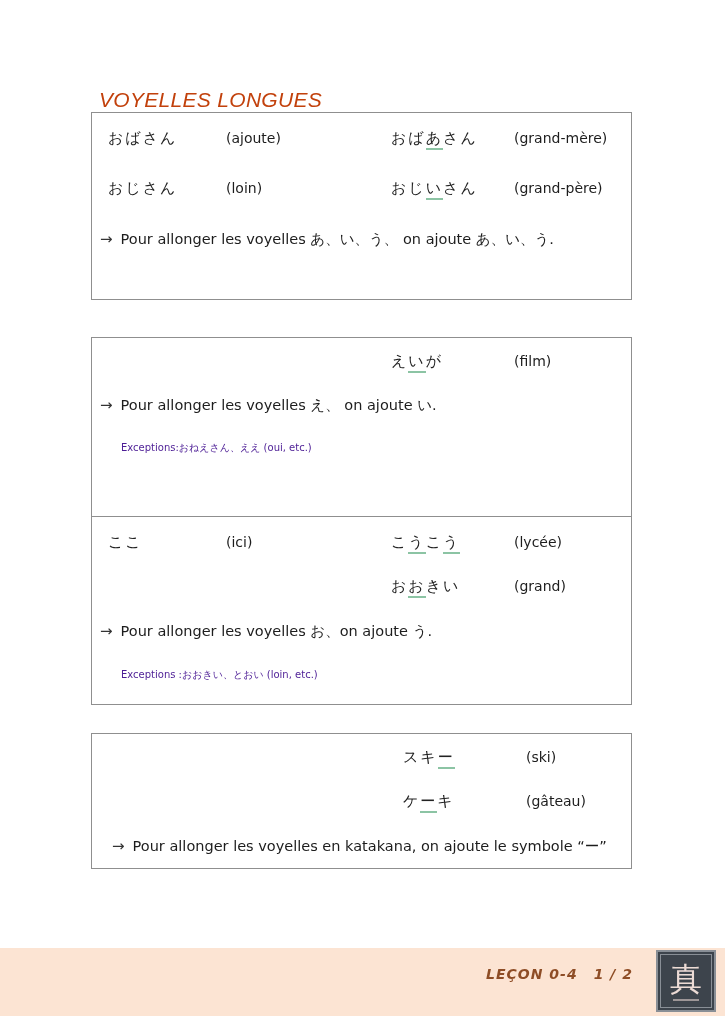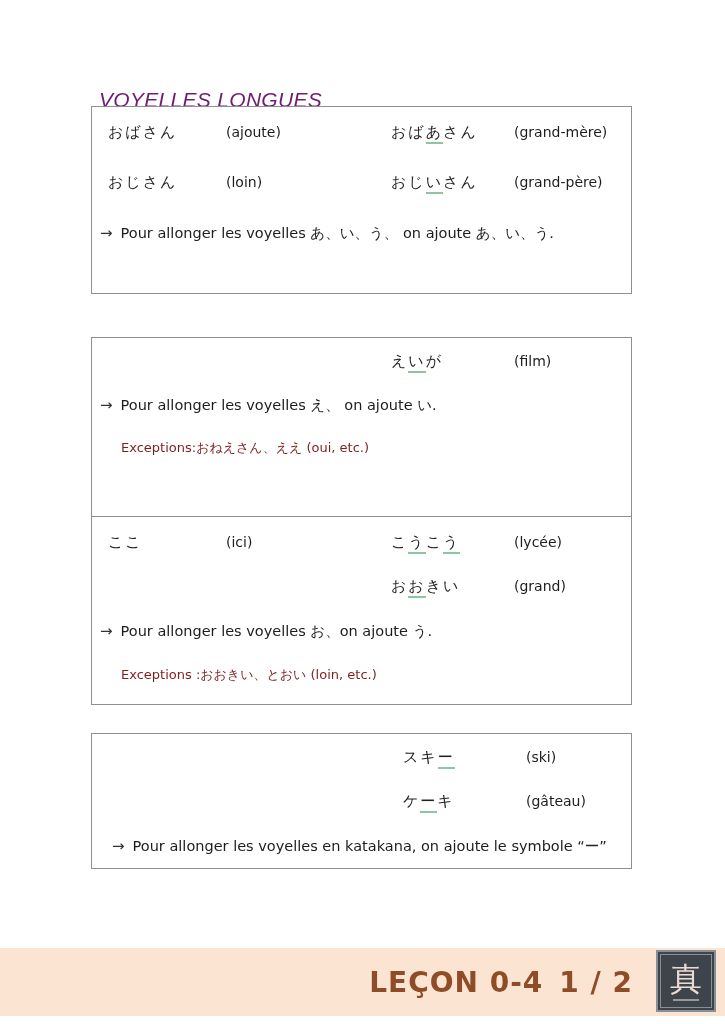--- a/index.html
+++ b/index.html
@@ -13,28 +13,28 @@
   html,body{margin:0;padding:0;}
   body{
     width:725px;height:1024px;background:#ffffff;position:relative;
     font-family:"DejaVu Sans","Liberation Sans",sans-serif;color:#1d1d1d;
     overflow:hidden;
   }
   .page{position:absolute;inset:0;background:#fff;}
   .title{
     position:absolute;left:99px;top:88px;margin:0;
     font-family:"Liberation Sans",sans-serif;
-    font-style:italic;font-weight:normal;font-size:21px;color:#701a75;
+    font-style:italic;font-weight:normal;font-size:21px;color:#c2410c;
     letter-spacing:0.3px;
   }
   .box{
     position:absolute;left:91px;width:541px;box-sizing:border-box;
     border:1px solid var(--box-border);background:#fff;
   }
-  .b0{top:106px;height:188px;}
+  .b0{top:112px;height:188px;}
   .b1{top:337px;height:204px;}
   .b2{top:516px;height:189px;}
   .b3{top:733px;height:136px;padding-left:12px;}
 
   .rows{padding-top:16px;}
   .b1 .rows,.b3 .rows{padding-top:14px;}
   .row{
     display:grid;grid-template-columns:118px 165px 123px 1fr;
     padding-left:16px;align-items:start;
   }
@@ -46,32 +46,32 @@
   .jp{font-size:15px;color:#222;letter-spacing:2px;white-space:nowrap;}
   .jp .u{border-bottom:2px solid var(--underline);padding-bottom:1px;}
   .fr{font-size:14px;color:#1d1d1d;padding-top:1px;white-space:nowrap;}
 
   .rule-line{
     padding-left:8px;font-size:14.5px;color:#1d1d1d;
     display:flex;gap:8px;align-items:baseline;line-height:20px;
   }
   .arrow{font-size:15px;color:#333;}
   .exceptions{
-    padding-left:29px;font-size:13px;color:#7f1d1d;
+    padding-left:29px;font-size:10px;color:#4c1d95;
     margin-top:23px;line-height:20px;
   }
   .b2 .exceptions{margin-top:24px;}
 
   .footer-band{
     position:absolute;left:0;top:948px;width:725px;height:68px;
     background:var(--band);
   }
   .footer-text{
     position:absolute;top:966px;right:92px;
-    font-weight:bold;font-size:28px;
+    font-style:italic;font-weight:bold;font-size:14px;
     color:var(--footer-text);letter-spacing:1px;white-space:nowrap;
   }
   .footer-text .page-num{margin-left:16px;}
   .logo{
     position:absolute;left:656px;top:950px;width:60px;height:62px;
     box-sizing:border-box;background:var(--logo-bg);
     border:2px solid var(--logo-frame);
     box-shadow:inset 0 0 0 2px var(--logo-bg), inset 0 0 0 3px var(--logo-frame);
     display:flex;flex-direction:column;align-items:center;justify-content:center;
   }

